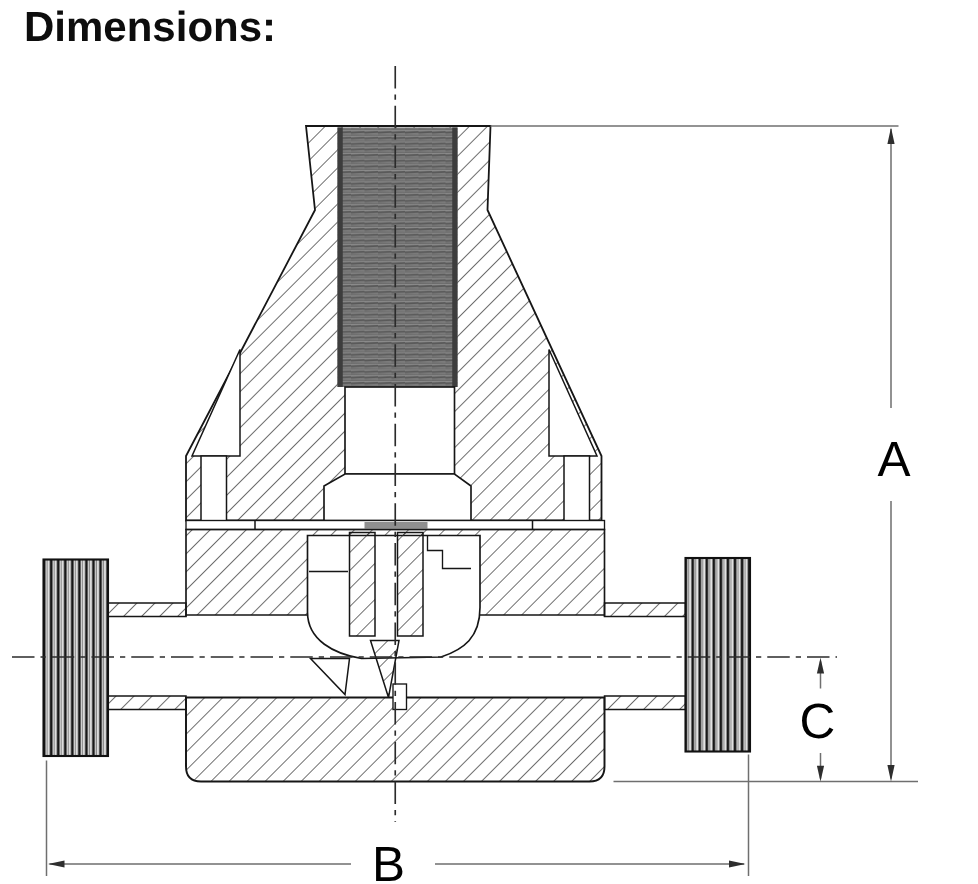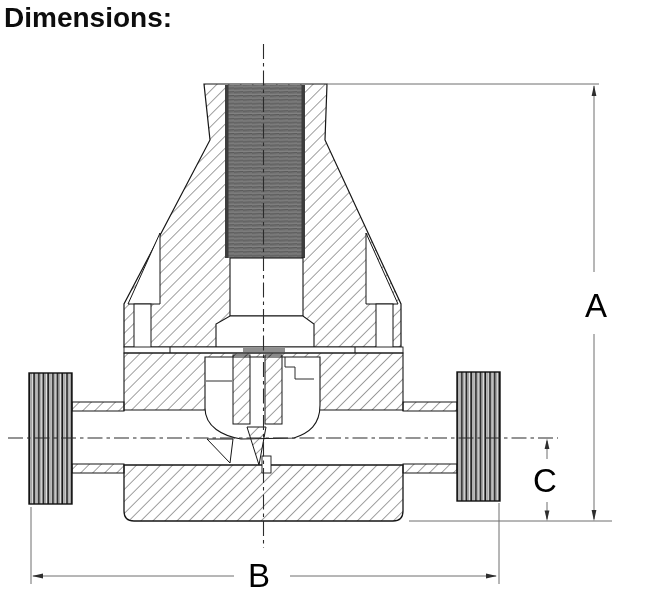--- a/index.html
+++ b/index.html
@@ -1,18 +1,18 @@
 <!DOCTYPE html>
 <html><head>
 <meta charset="utf-8">
 <style>
   html,body{margin:0;padding:0;background:#fff;}
   .page{position:relative;width:652px;height:589px;background:#ffffff;overflow:hidden;
         font-family:"Liberation Sans",sans-serif;}
-  .title{position:absolute;left:4px;top:2px;font-size:28px;font-weight:bold;color:#0d0d0d;
+  .title{position:absolute;left:16px;top:2px;font-size:28px;font-weight:bold;color:#0d0d0d;
          letter-spacing:0px;}
   svg text{font-family:"Liberation Sans",sans-serif;}
 </style>
 </head>
 <body>
 
 <div class="page">
 
   <div class="title">Dimensions:</div>
 

